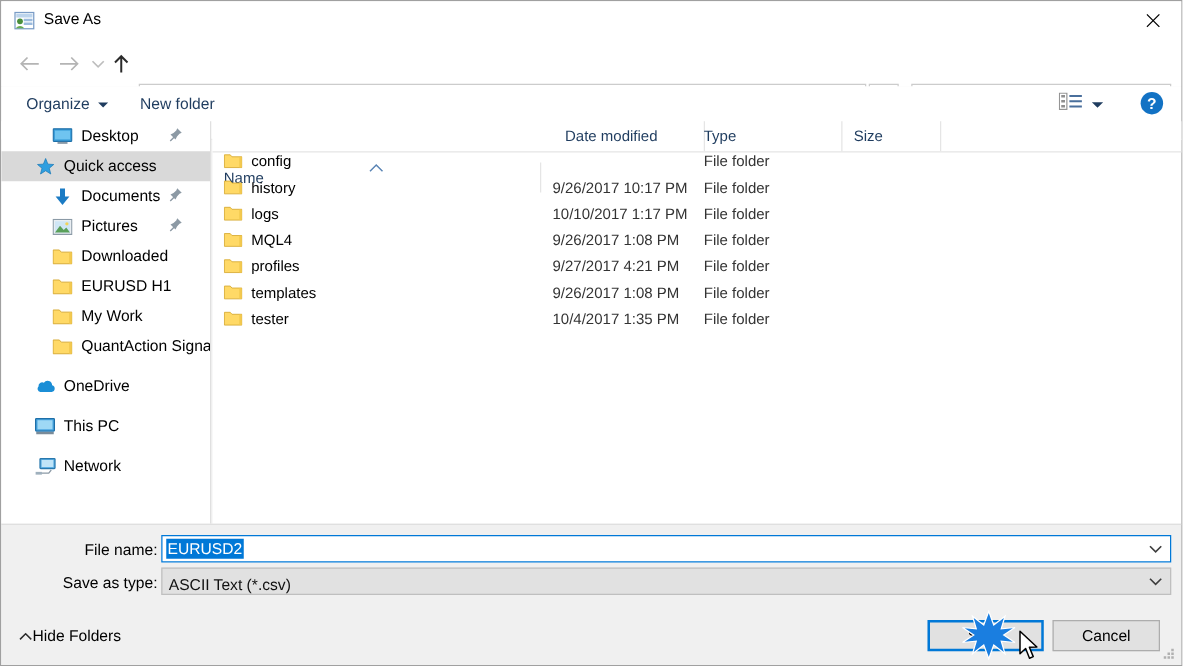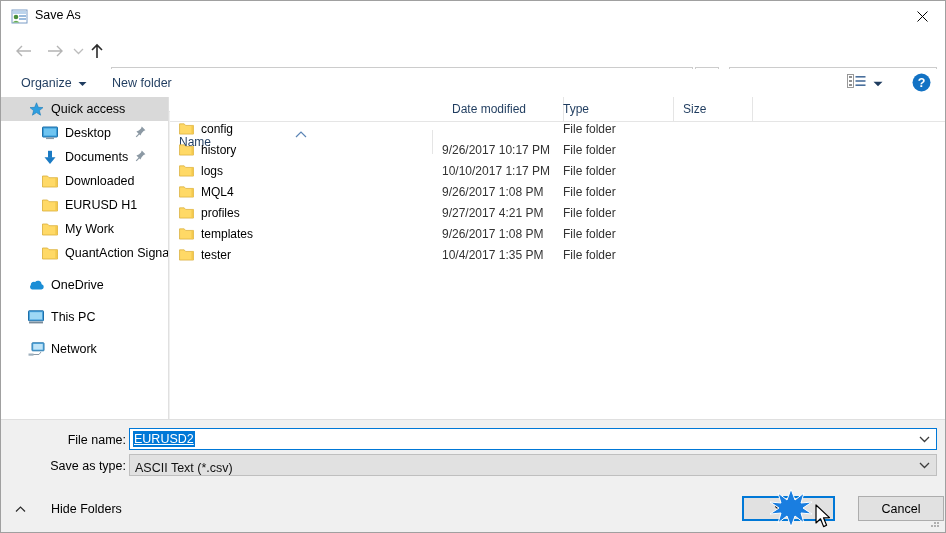--- a/index.html
+++ b/index.html
@@ -168,48 +168,48 @@
   }
   #lbl-filename { left: 15px; top: 13px; }
   #lbl-filetype { left: 15px; top: 39px; }
   #filename-combo {
     position: absolute; left: 128px; top: 8px; width: 808px; height: 22px;
     border: 1px solid #0078d7; background: #ffffff;
     display: flex; align-items: center;
   }
   #filename-value {
     margin-left: 3px; font-size: 12.5px;
-    background: #0078d7; color: #ffffff; padding: 1px 1px; text-decoration: underline;
+    background: #0078d7; color: #ffffff; padding: 1px 1px;
   }
   #filetype-combo {
     position: absolute; left: 128px; top: 34px; width: 808px; height: 22px;
     border: 1px solid #bfbfbf; background: #e1e1e1;
     display: flex; align-items: flex-end;
   }
   #filetype-value { margin-left: 5px; font-size: 12.5px; color: #111; }
   .combo-arrow {
     position: absolute; right: 2px; top: 0; height: 20px; width: 20px;
     display: flex; align-items: center; justify-content: center;
   }
   #hide-folders {
     position: absolute; left: 14px; top: 82px;
-    display: flex; align-items: center; gap: 25px;
+    display: flex; align-items: center; gap: 0;
     font-size: 12.5px; color: #000;
   }
   #save-btn {
     position: absolute; left: 741px; top: 495px; width: 93px; height: 25px;
     background: #e1e1e1; border: 2px solid #0078d7;
     display: flex; align-items: center; justify-content: center;
     font-size: 12.5px; color: #000;
   }
   #cancel-btn {
     position: absolute; left: 841px; top: 495px; width: 86px; height: 25px;
     background: #e1e1e1; border: 1px solid #adadad;
     display: flex; align-items: center; justify-content: center;
-    font-size: 12.5px; color: #000; margin-left: 16px;
+    font-size: 12.5px; color: #000;
   }
   #click-burst {
     position: absolute; left: 768px; top: 487px;
     width: 44px; height: 40px; pointer-events: none;
   }
   #mouse-cursor {
     position: absolute; left: 814px; top: 503px;
     width: 18px; height: 26px; pointer-events: none;
   }
   #resize-grip {
@@ -335,50 +335,65 @@
 
     <div id="tb-help">
       <svg width="19" height="19" viewBox="0 0 19 19">
         <circle cx="9.5" cy="9.5" r="9" fill="#1272c4"></circle>
         <text x="9.5" y="14" font-size="12.5" font-family="Liberation Sans, sans-serif" fill="#ffffff" text-anchor="middle" font-weight="bold">?</text>
       </svg>
     </div>
   </div>
 
   <div id="sidebar">
-      <div class="side-item indent-0 selected">
-        <span class="side-icon">
-          <svg width="15" height="15" viewBox="0 0 15 15">
-            <polygon points="7.5,0.8 9.3,5.3 14,5.6 10.4,8.6 11.6,13.2 7.5,10.6 3.4,13.2 4.6,8.6 1,5.6 5.7,5.3" fill="#2f9fe0" stroke="#1b7bb8" stroke-width="0.6"></polygon>
-          </svg>
-        </span>
-        <span>Quick access</span>
-      </div>
       <div class="side-item indent-1">
         <span class="side-icon">
           <svg width="16" height="14" viewBox="0 0 16 14">
             <rect x="0.5" y="1" width="15" height="10" rx="0.6" fill="#3b9fdb" stroke="#1e6fa8"></rect>
             <rect x="2" y="2.5" width="12" height="7" fill="#6fc4f0"></rect>
             <rect x="4" y="11.5" width="8" height="1.6" fill="#8a9aa8"></rect>
           </svg>
         </span>
         <span>Desktop</span>
         <span class="side-pin"><svg width="11" height="12" viewBox="0 0 11 12">
             <path d="M6.8 0.6 L10.4 4.2 L8.6 5 L6.6 7.2 L5.4 9.6 L1.4 5.6 L3.8 4.4 L6 2.4 Z" fill="#8c99a4"></path>
             <path d="M1.2 10.8 L4.6 7.4" stroke="#8c99a4" stroke-width="1.2"></path>
           </svg></span>
       </div>
+      <div class="side-item indent-0 selected">
+        <span class="side-icon">
+          <svg width="15" height="15" viewBox="0 0 15 15">
+            <polygon points="7.5,0.8 9.3,5.3 14,5.6 10.4,8.6 11.6,13.2 7.5,10.6 3.4,13.2 4.6,8.6 1,5.6 5.7,5.3" fill="#2f9fe0" stroke="#1b7bb8" stroke-width="0.6"></polygon>
+          </svg>
+        </span>
+        <span>Quick access</span>
+      </div>
       <div class="side-item indent-1">
         <span class="side-icon">
           <svg width="14" height="15" viewBox="0 0 14 15">
             <rect x="5" y="0.8" width="4" height="7" fill="#1b7bc4"></rect>
             <polygon points="1.5,7.2 12.5,7.2 7,14" fill="#1b7bc4"></polygon>
           </svg>
         </span>
         <span>Documents</span>
+        <span class="side-pin"><svg width="11" height="12" viewBox="0 0 11 12">
+            <path d="M6.8 0.6 L10.4 4.2 L8.6 5 L6.6 7.2 L5.4 9.6 L1.4 5.6 L3.8 4.4 L6 2.4 Z" fill="#8c99a4"></path>
+            <path d="M1.2 10.8 L4.6 7.4" stroke="#8c99a4" stroke-width="1.2"></path>
+          </svg></span>
+      </div>
+      <div class="side-item indent-1">
+        <span class="side-icon">
+          <svg width="16" height="13" viewBox="0 0 16 13">
+            <rect x="0.5" y="0.5" width="15" height="12" fill="#e9eef2" stroke="#8b9aa6"></rect>
+            <rect x="2" y="2" width="12" height="9" fill="#cfe6f5"></rect>
+            <polygon points="2,11 6,5.5 9,9 11,7 14,11" fill="#5aa05a"></polygon>
+            <circle cx="11.5" cy="4" r="1.3" fill="#f2d35a"></circle>
+          </svg>
+        </span>
+        <span>Pictures</span>
         <span class="side-pin"><svg width="11" height="12" viewBox="0 0 11 12">
             <path d="M6.8 0.6 L10.4 4.2 L8.6 5 L6.6 7.2 L5.4 9.6 L1.4 5.6 L3.8 4.4 L6 2.4 Z" fill="#8c99a4"></path>
             <path d="M1.2 10.8 L4.6 7.4" stroke="#8c99a4" stroke-width="1.2"></path>
           </svg></span>
       </div>
       <div class="side-item indent-1">
         <span class="side-icon">
           <svg width="16" height="14" viewBox="0 0 16 14">
             <path d="M0.5 2 h5 l1.5 1.7 h8.5 v9.3 h-15 z" fill="#ffd966" stroke="#d9ad38" stroke-width="0.8"></path>
             <path d="M13.3 3.9 v9.1 h2 v-9.1 z" fill="#f3c94e"></path>

